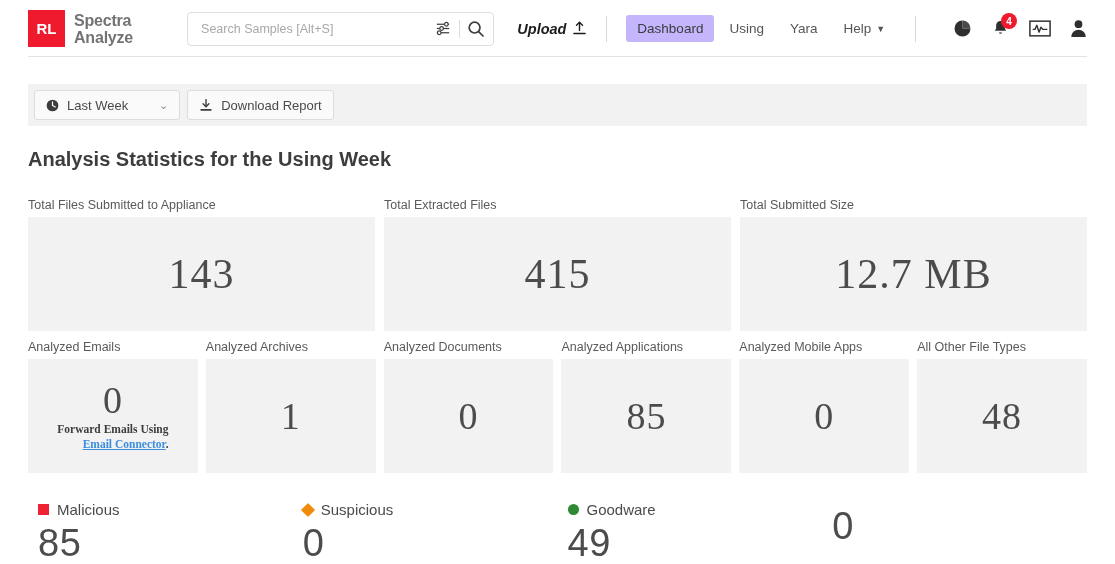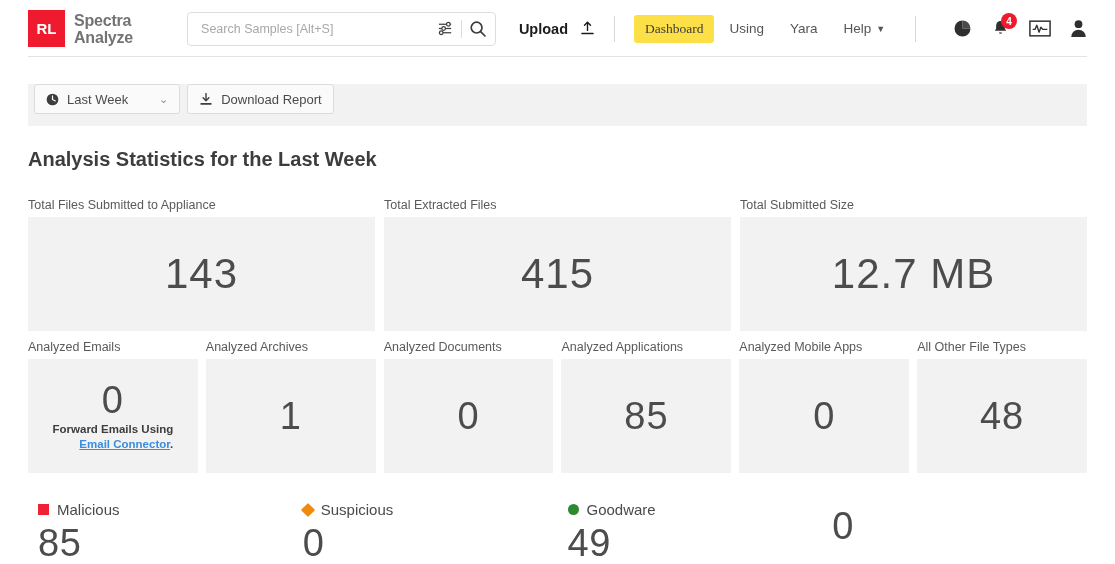--- a/index.html
+++ b/index.html
@@ -52,53 +52,54 @@
     flex: 1; border: none; outline: none;
     font-family: "Liberation Sans", sans-serif;
     font-size: 12.5px; color: #333; background: transparent;
   }
   .search-input::placeholder { color: #a8a8a8; }
   .icon-btn { display: flex; align-items: center; justify-content: center; cursor: pointer; }
   .vline-sm { width: 1px; height: 18px; background: #dcdcdc; margin: 0 7px; }
 
   .upload-btn {
     margin-left: 23px;
-    display: flex; align-items: center; gap: 12px;
+    display: flex; align-items: center; gap: 6px;
     font-size: 14.5px; font-weight: bold; color: #1c1c1c;
     cursor: pointer;
+    font-style: italic;
   }
   .vline { width: 1px; height: 26px; background: #d8d8d8; margin: 0 19px; }
 
   .nav { display: flex; align-items: center; gap: 4px; }
   .nav-item {
     font-size: 13.5px; color: #555;
     padding: 6px 11px; border-radius: 3px; cursor: pointer;
     white-space: nowrap;
   }
-  .nav-item.active { background: #fde047; color: #3b3b3b; font-family: Liberation Serif, serif; }
+  .nav-item.active { background: #c4b5fd; color: #3b3b3b; }
   .nav-item.help { display: flex; align-items: center; gap: 5px; }
   .caret { font-size: 9px; color: #555; }
 
   .header-icons { display: flex; align-items: center; gap: 19px; margin-left: 18px; }
   .bell-wrap { position: relative; }
   .badge {
     position: absolute; top: -6px; right: -7px;
     min-width: 16px; height: 16px; border-radius: 8px;
     background: #ee1b2e; color: #fff;
     font-size: 10px; font-weight: bold;
     display: flex; align-items: center; justify-content: center;
     padding: 0 3px;
   }
 
   
   .toolbar {
     margin: 27px 28px 0 28px;
     background: #f2f2f2;
     height: 42px;
-    display: flex; align-items: flex-start;
+    display: flex; align-items: center;
     padding: 0 6px;
     gap: 7px;
   }
   .tb-btn {
     height: 30px;
     background: #fafafa;
     border: 1px solid #dcdcdc;
     border-radius: 3px;
     display: flex; align-items: center; gap: 8px;
     padding: 0 11px;
@@ -114,21 +115,21 @@
     font-size: 20px; font-weight: bold; color: #3d3d3d;
     margin: 22px 0 11px 0;
   }
   .card-label {
     font-size: 12.5px; color: #5a5a5a;
     margin-bottom: 5px; white-space: nowrap;
   }
   .card {
     background: #f2f2f2;
     display: flex; flex-direction: column;
-    align-items: center; justify-content: center;
+    align-items: center; justify-content: center; font-family: Liberation Serif, serif;
   }
   .big-num {
     font-size: 42px; font-weight: 300; color: #4c4c4c;
     letter-spacing: 1px; line-height: 1;
   }
 
   .row1 { display: flex; gap: 9px; }
   .row1 > div { flex: 1; margin-top: 16px; }
   .row1 .card { height: 114px; }
 
@@ -269,21 +270,21 @@
     <svg width="14" height="14" viewBox="0 0 16 16" fill="none" stroke="#3d3d3d" stroke-width="1.6">
       <path d="M8 1.8 L8 9.6" stroke-linecap="round"></path>
       <path d="M4.7 6.6 L8 10 L11.3 6.6" stroke-linecap="round" stroke-linejoin="round"></path>
       <path d="M2.4 13.6 L13.6 13.6" stroke-linecap="round" stroke-width="1.8"></path>
     </svg>
     <span>Download Report</span>
   </div>
 </div>
 
 <div class="main">
-  <div class="page-title">Analysis Statistics for the Last Week</div>
+  <div class="page-title">Analysis Statistics for the Using Week</div>
 
   <div class="row1">
     <div>
       <div class="card-label">Total Files Submitted to Appliance</div>
       <div class="card">
         <div class="big-num">143</div>
       </div>
     </div>
     <div>
       <div class="card-label">Total Extracted Files</div>

